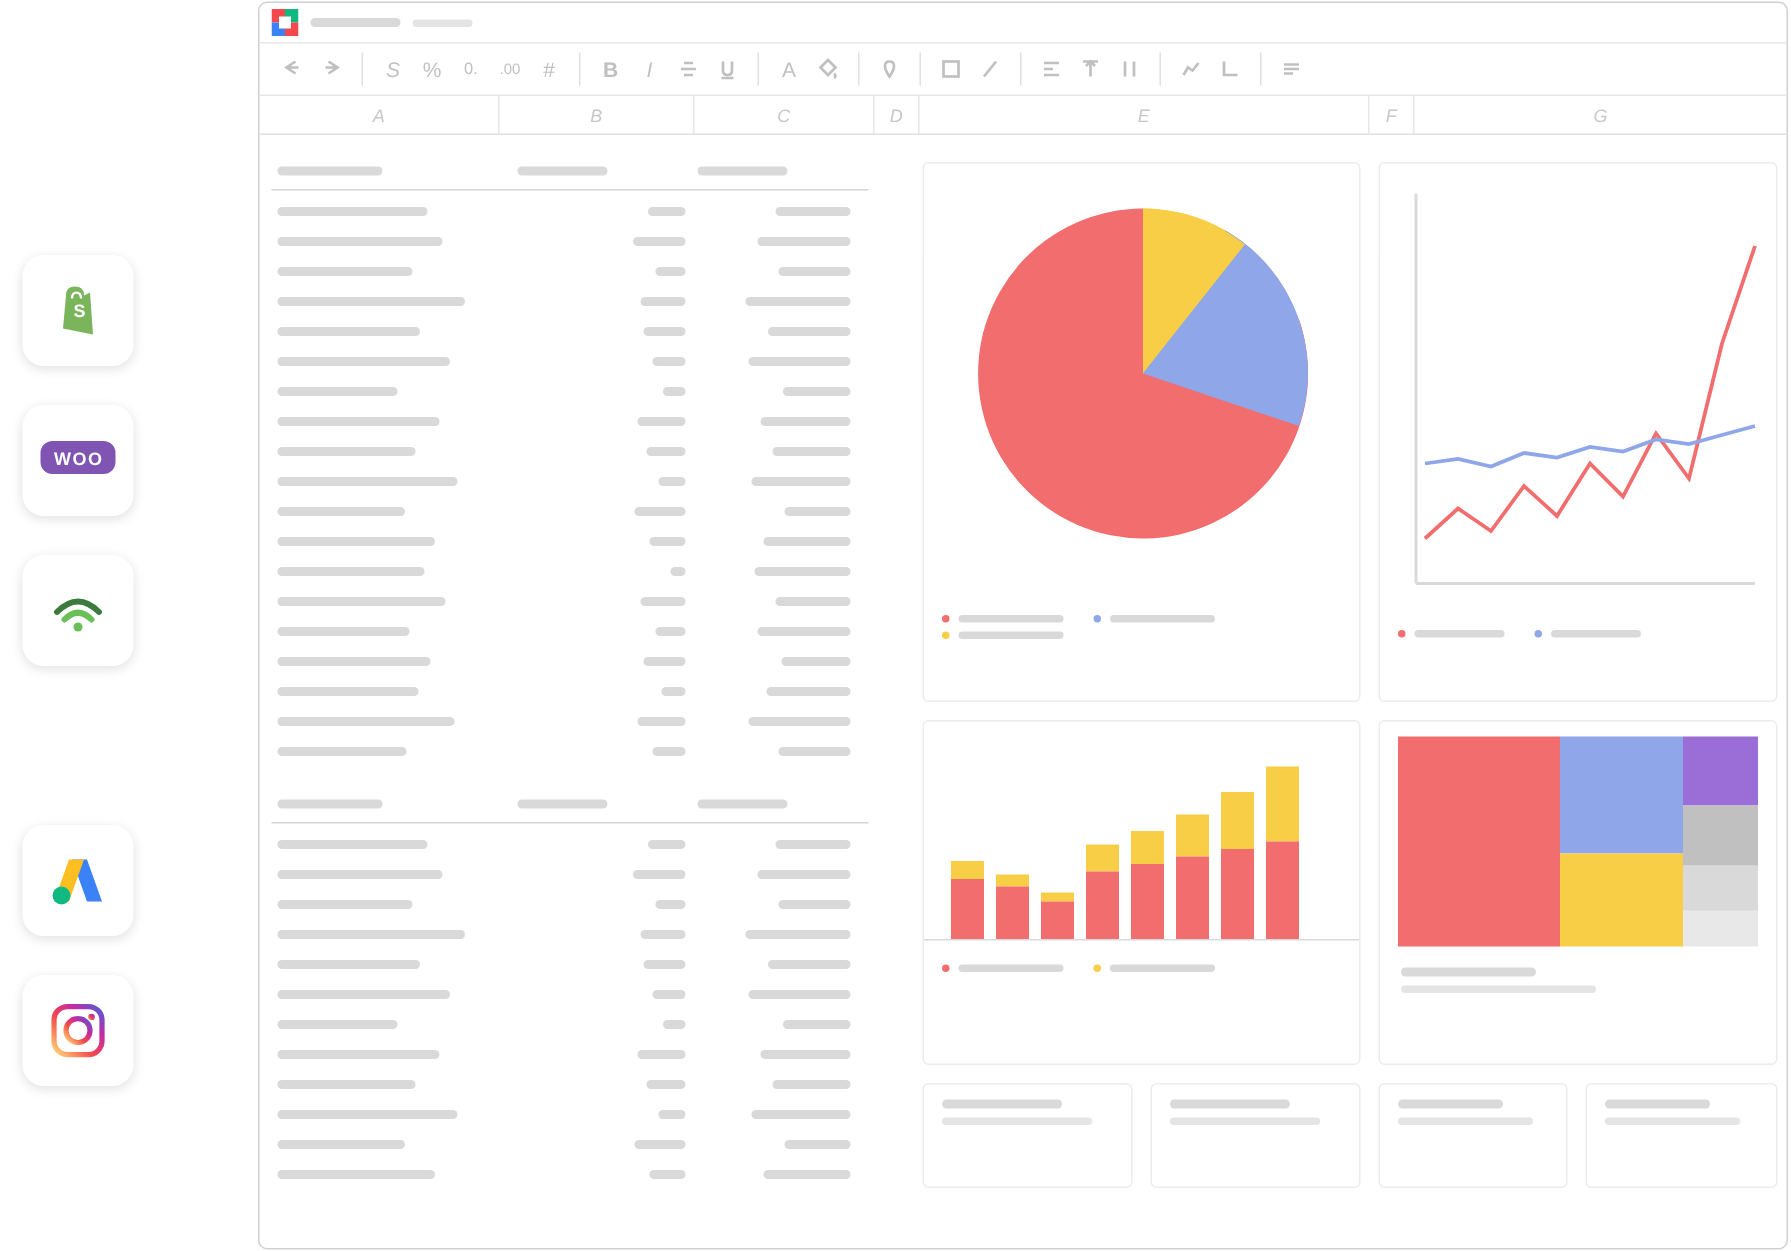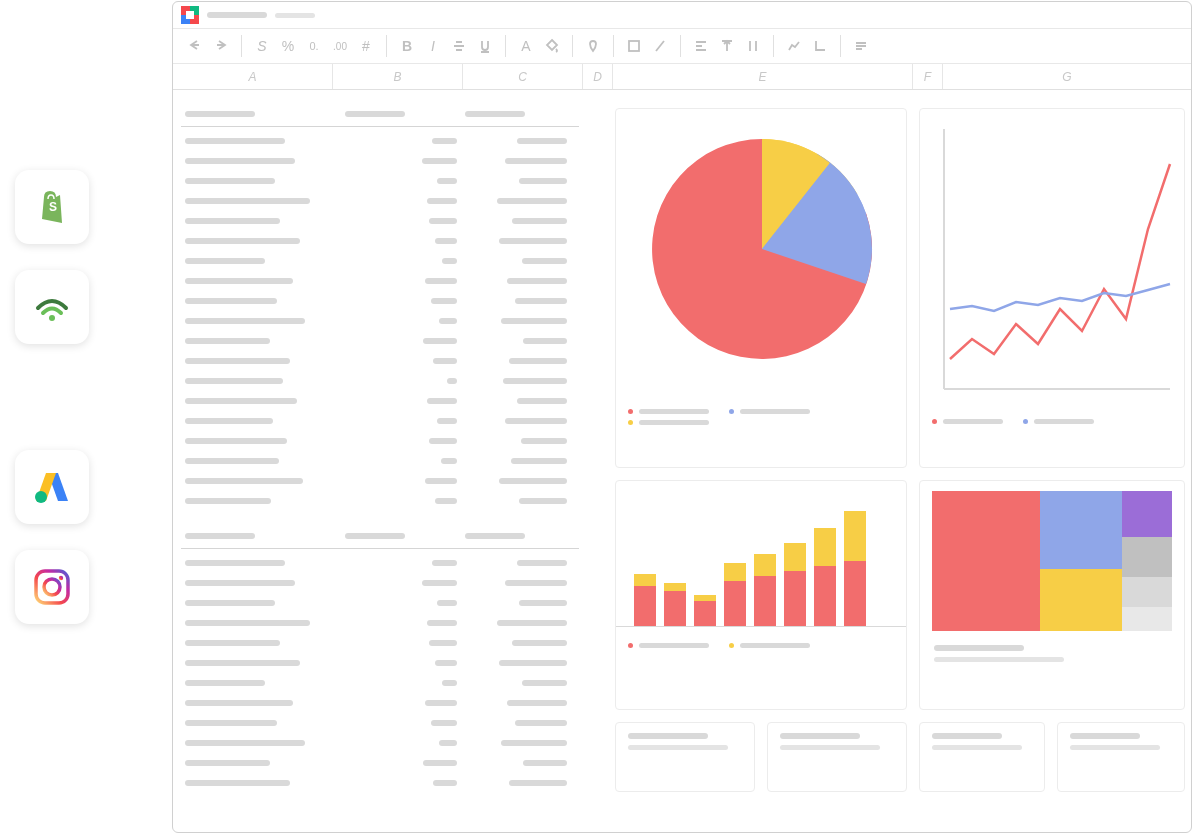--- a/index.html
+++ b/index.html
@@ -51,20 +51,26 @@
 </style>
 </head>
 <body>
 
 <div class="sidebar-icons">
   <div class="sidebar-icon">
     <svg width="44" height="44" viewBox="0 0 44 44">
         <path d="M30 10 L32 38 L12 34 L14 12 Q14 6 20 6 Q26 6 26 12 L30 10 Z" fill="#7AB55C"></path>
         <path d="M18 14 Q18 10 21 10 Q24 10 24 14" stroke="#fff" stroke-width="1.5" fill="none"></path>
         <text x="19" y="26" fill="#fff" font-size="12" font-weight="bold">S</text>
+      </svg>
+  </div>
+  <div class="sidebar-icon">
+    <svg width="54" height="34" viewBox="0 0 54 34">
+        <rect x="2" y="4" width="50" height="22" rx="8" fill="#7F54B3"></rect>
+        <text x="11" y="20" fill="#fff" font-size="12" font-weight="bold" letter-spacing="1">WOO</text>
       </svg>
   </div>
   <div class="sidebar-icon">
     <svg width="44" height="38" viewBox="0 0 44 38">
         <path d="M8 20 Q22 6 36 20" stroke="#3D7A3D" stroke-width="4" fill="none" stroke-linecap="round"></path>
         <path d="M13 25 Q22 16 31 25" stroke="#6BBF59" stroke-width="4" fill="none" stroke-linecap="round"></path>
         <circle cx="22" cy="30" r="3" fill="#6BBF59"></circle>
       </svg>
   </div>
   <div class="sidebar-icon gap-large">

